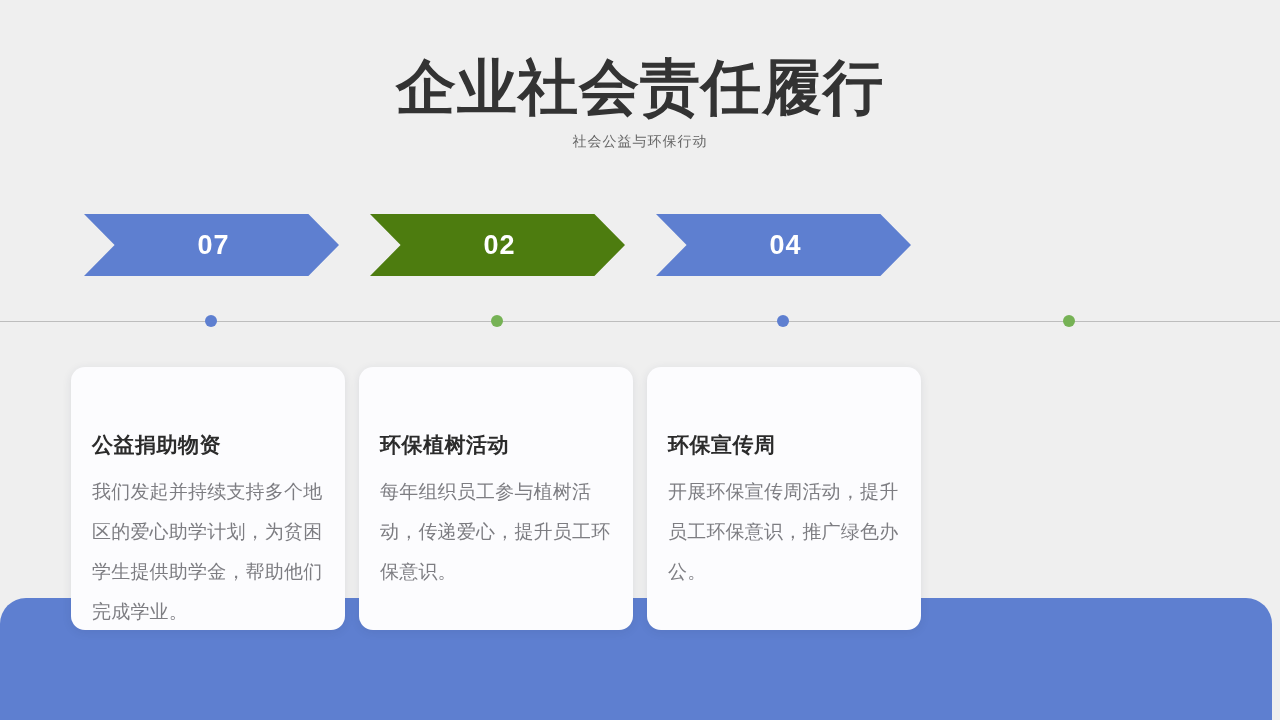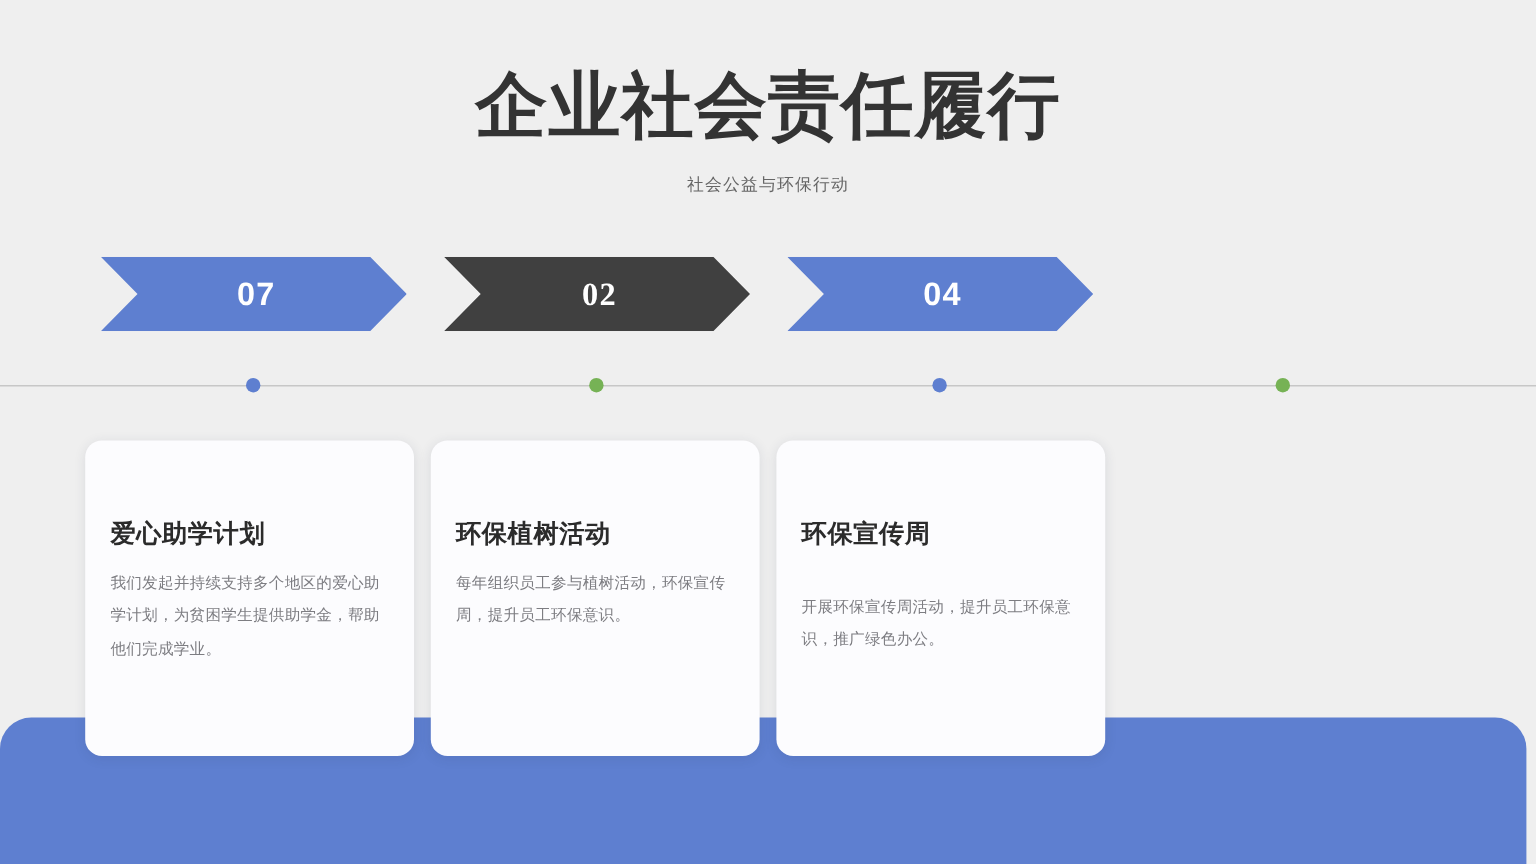--- a/index.html
+++ b/index.html
@@ -40,21 +40,21 @@
   .page-title {
     margin: 0;
     padding-top: 56px;
     font-size: 60px;
     line-height: 1.08;
     font-weight: bold;
     color: #333333;
     letter-spacing: 1px;
   }
   .page-subtitle {
-    margin: 12px;
+    margin: 0;
     padding-top: 12px;
     font-size: 14px;
     color: #666666;
     letter-spacing: 1px;
   }
 
   
   .steps {
     position: absolute;
     left: 84px;
@@ -132,53 +132,53 @@
     margin-right: 14px;
     background: #fcfcfe;
     border-radius: 14px;
     box-shadow: 0 2px 10px rgba(40, 50, 80, 0.10);
     box-sizing: border-box;
     padding: 0 21px;
     display: flex;
     flex-direction: column;
     justify-content: flex-start;
   }
-  .card:last-child { margin-right: 8px; gap: 20px; }
+  .card:last-child { margin-right: 8px; }
   .card-title {
     margin: 0;
     padding-top: 64px;
     font-size: 21px;
     font-weight: bold;
     color: #2b2b2b;
     letter-spacing: 0.5px;
   }
   .card-desc {
     margin: 0;
     padding-top: 13px;
-    font-size: 13px;
+    font-size: 19px;
     line-height: 2.1;
     color: #7d7d82;
     letter-spacing: 0.2px;
   }
 </style>
 </head>
 <body style="background: rgb(239, 239, 239);">
 
 <div class="bottom-band" style="background: rgb(94, 127, 208);"></div>
 
 <div class="header">
   <h1 class="page-title">企业社会责任履行</h1>
   <p class="page-subtitle">社会公益与环保行动</p>
 </div>
 
 <div class="steps">
   <div class="step" style="background: rgb(94, 127, 208);">
     <span class="step-num">07</span>
   </div>
-  <div class="step" style="background: #404040; font-family: Liberation Serif, serif;">
+  <div class="step" style="background: #4d7c0f;">
     <span class="step-num">02</span>
   </div>
   <div class="step" style="background: rgb(94, 127, 208);">
     <span class="step-num">04</span>
   </div>
 </div>
 
 <div class="timeline" style="background: rgb(189, 189, 189);"></div>
 
 <div class="dots">
@@ -191,24 +191,24 @@
   <div class="dot-cell">
     <span class="dot" style="background: rgb(94, 127, 208);"></span>
   </div>
   <div class="dot-cell">
     <span class="dot" style="background: rgb(118, 178, 85);"></span>
   </div>
 </div>
 
 <div class="cards">
   <div class="card">
-    <h2 class="card-title">爱心助学计划</h2>
+    <h2 class="card-title">公益捐助物资</h2>
     <p class="card-desc">我们发起并持续支持多个地区的爱心助学计划，为贫困学生提供助学金，帮助他们完成学业。</p>
   </div>
   <div class="card">
     <h2 class="card-title">环保植树活动</h2>
-    <p class="card-desc">每年组织员工参与植树活动，环保宣传周，提升员工环保意识。</p>
+    <p class="card-desc">每年组织员工参与植树活动，传递爱心，提升员工环保意识。</p>
   </div>
   <div class="card">
     <h2 class="card-title">环保宣传周</h2>
     <p class="card-desc">开展环保宣传周活动，提升员工环保意识，推广绿色办公。</p>
   </div>
 </div>
 
 </body></html>

